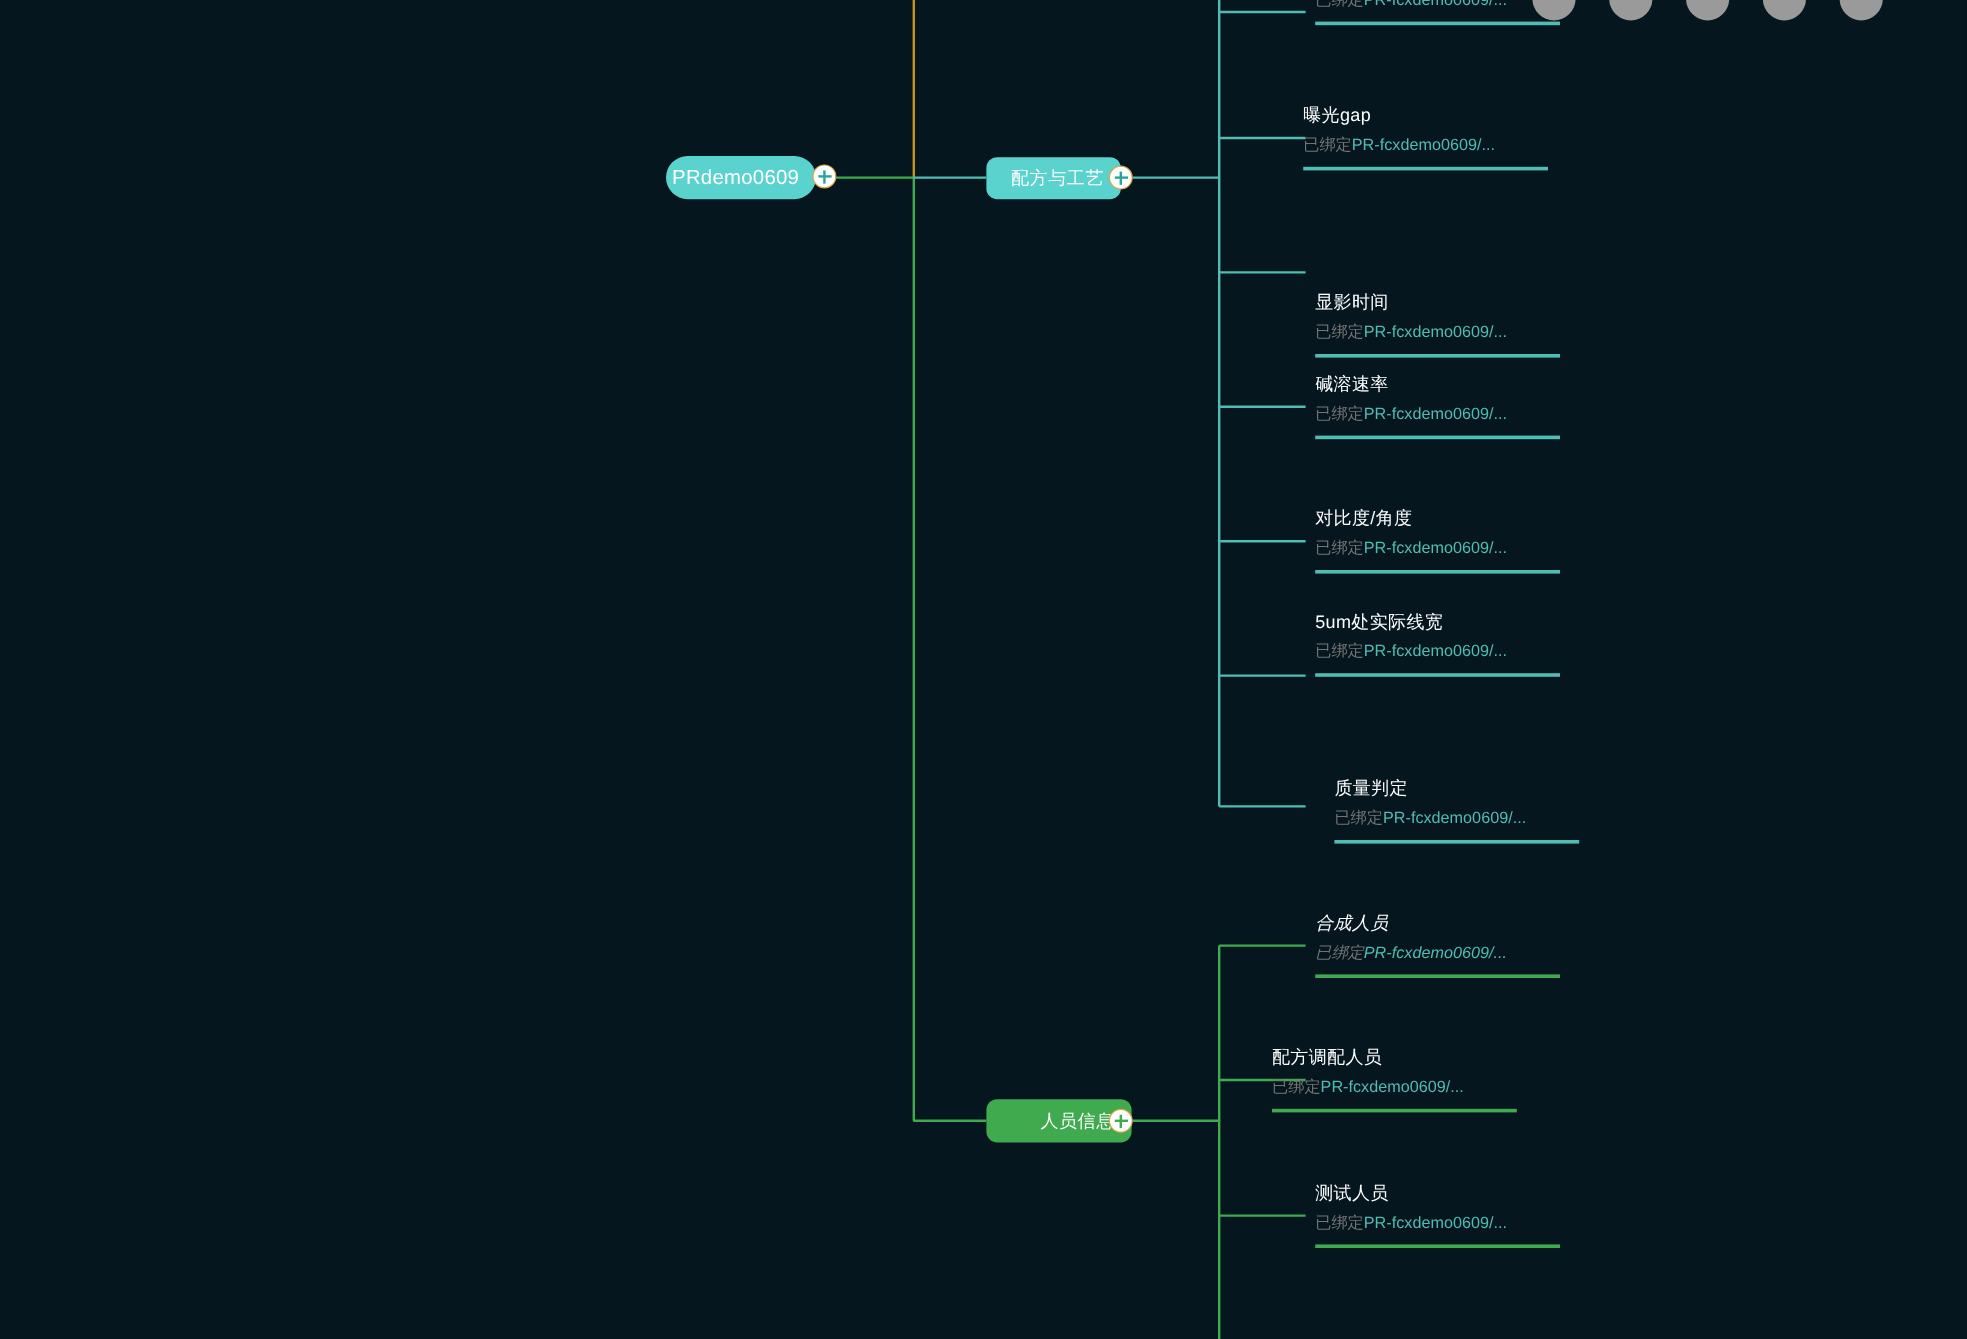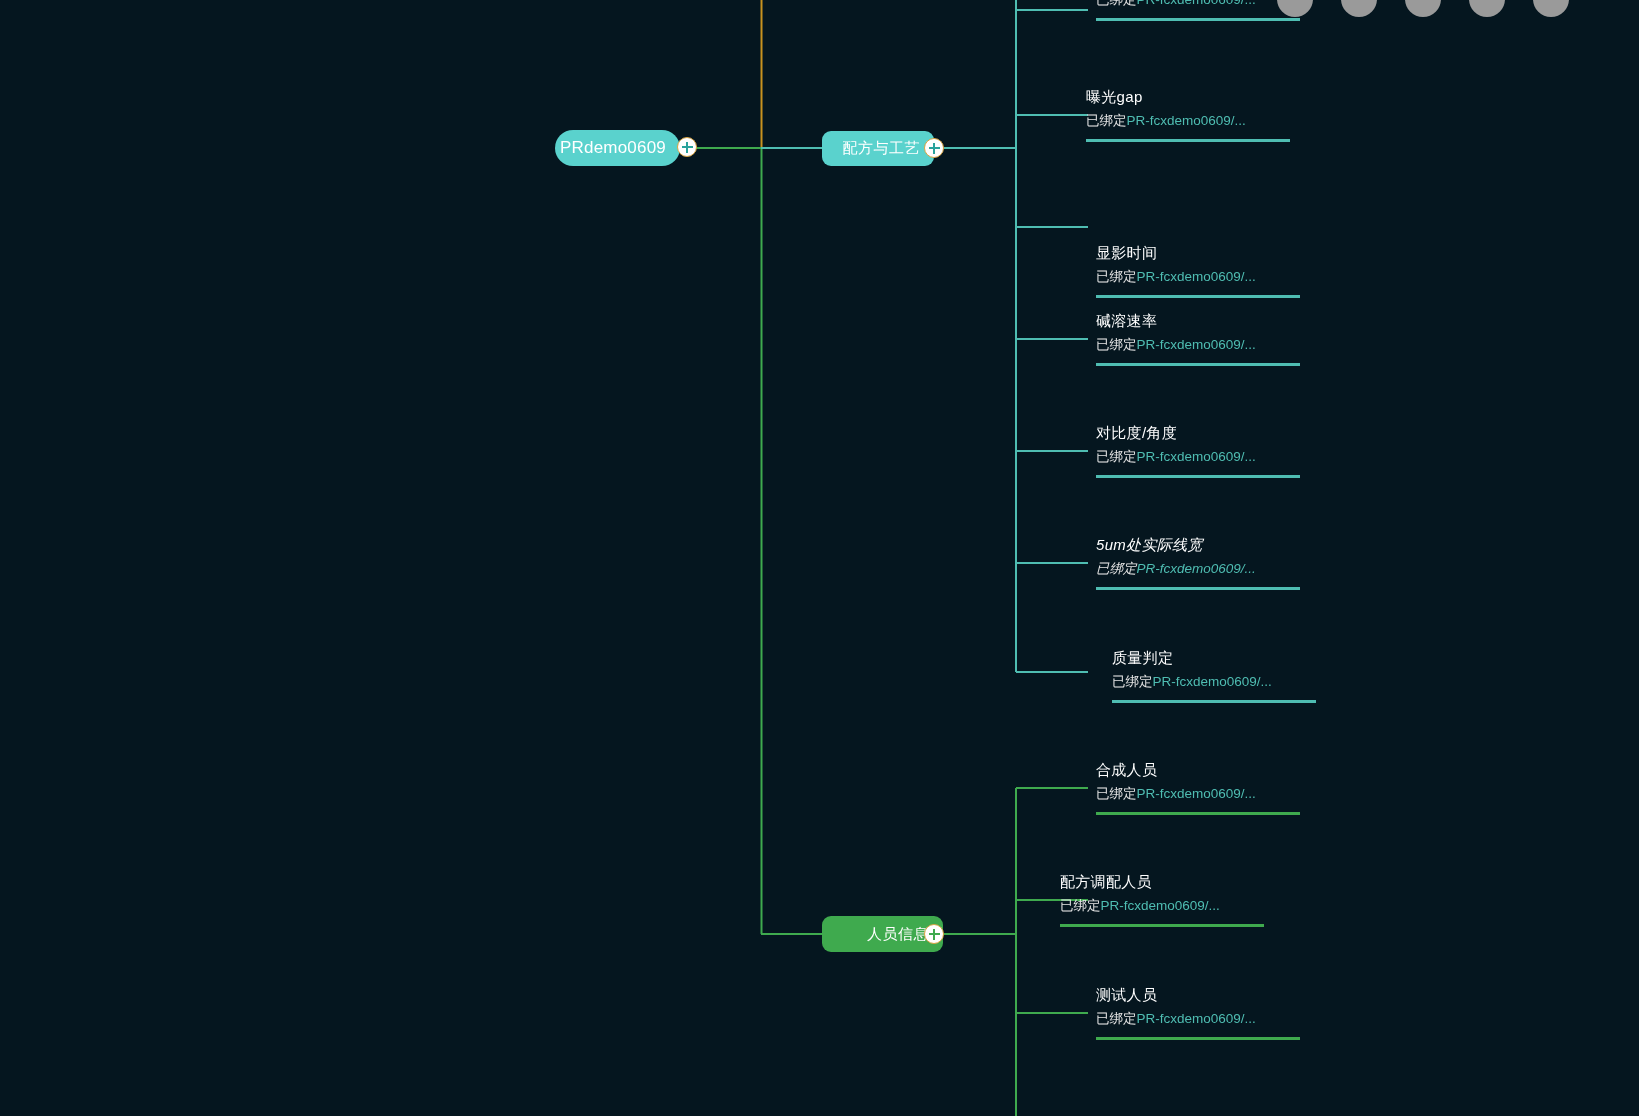--- a/index.html
+++ b/index.html
@@ -67,21 +67,21 @@
     letter-spacing: .3px;
     white-space: nowrap;
   }
   .leaf-sub {
     font-size: 13.5px;
     line-height: 20px;
     margin-top: 4px;
     white-space: nowrap;
     overflow: hidden;
   }
-  .leaf-sub .bound { color: #e5e5e5; }
+  .leaf-sub .bound { color: #737373; }
   .leaf-sub .link  { color: #4fbdb2; }
   .leaf-sub .ell   { color: #4fbdb2; }
   .leaf.greenleaf .leaf-sub .link,
   .leaf.greenleaf .leaf-sub .ell { color: #4fbdb2; }
   .leaf-bar {
     margin-top: 8px;
     height: 3px;
     width: 204px;
     background: #4fbdb2;
   }
@@ -166,38 +166,38 @@
     <div class="leaf-sub"><span class="bound">已绑定</span><span class="link">PR-fcxdemo0609/</span><span class="ell">...</span></div>
     <div class="leaf-bar"></div>
   </div>
 
   <div class="leaf" style="left:1096px; top:423px;">
     <div class="leaf-title">对比度/角度</div>
     <div class="leaf-sub"><span class="bound">已绑定</span><span class="link">PR-fcxdemo0609/</span><span class="ell">...</span></div>
     <div class="leaf-bar"></div>
   </div>
 
-  <div class="leaf" style="left:1096px; top:535px;font-style:italic;">
+  <div class="leaf" style="left:1096px; top:509px;">
     <div class="leaf-title">5um处实际线宽</div>
     <div class="leaf-sub"><span class="bound">已绑定</span><span class="link">PR-fcxdemo0609/</span><span class="ell">...</span></div>
     <div class="leaf-bar"></div>
   </div>
 
   <div class="leaf" style="left:1096px; top:648px;margin-left:16px;">
     <div class="leaf-title">质量判定</div>
     <div class="leaf-sub"><span class="bound">已绑定</span><span class="link">PR-fcxdemo0609/</span><span class="ell">...</span></div>
     <div class="leaf-bar"></div>
   </div>
 
   <div class="node node-green" style="left:822px; top:916px; width:121px; height:36px;">
     <span>人员信息</span>
   </div>
   <div class="plus green" style="left:924px; top:924px;"></div>
 
-  <div class="leaf greenleaf" style="left:1096px; top:760px;">
+  <div class="leaf greenleaf" style="left:1096px; top:760px;font-style:italic;">
     <div class="leaf-title">合成人员</div>
     <div class="leaf-sub"><span class="bound">已绑定</span><span class="link">PR-fcxdemo0609/</span><span class="ell">...</span></div>
     <div class="leaf-bar"></div>
   </div>
 
   <div class="leaf greenleaf" style="left:1060px; top:872px;">
     <div class="leaf-title">配方调配人员</div>
     <div class="leaf-sub"><span class="bound">已绑定</span><span class="link">PR-fcxdemo0609/</span><span class="ell">...</span></div>
     <div class="leaf-bar"></div>
   </div>

